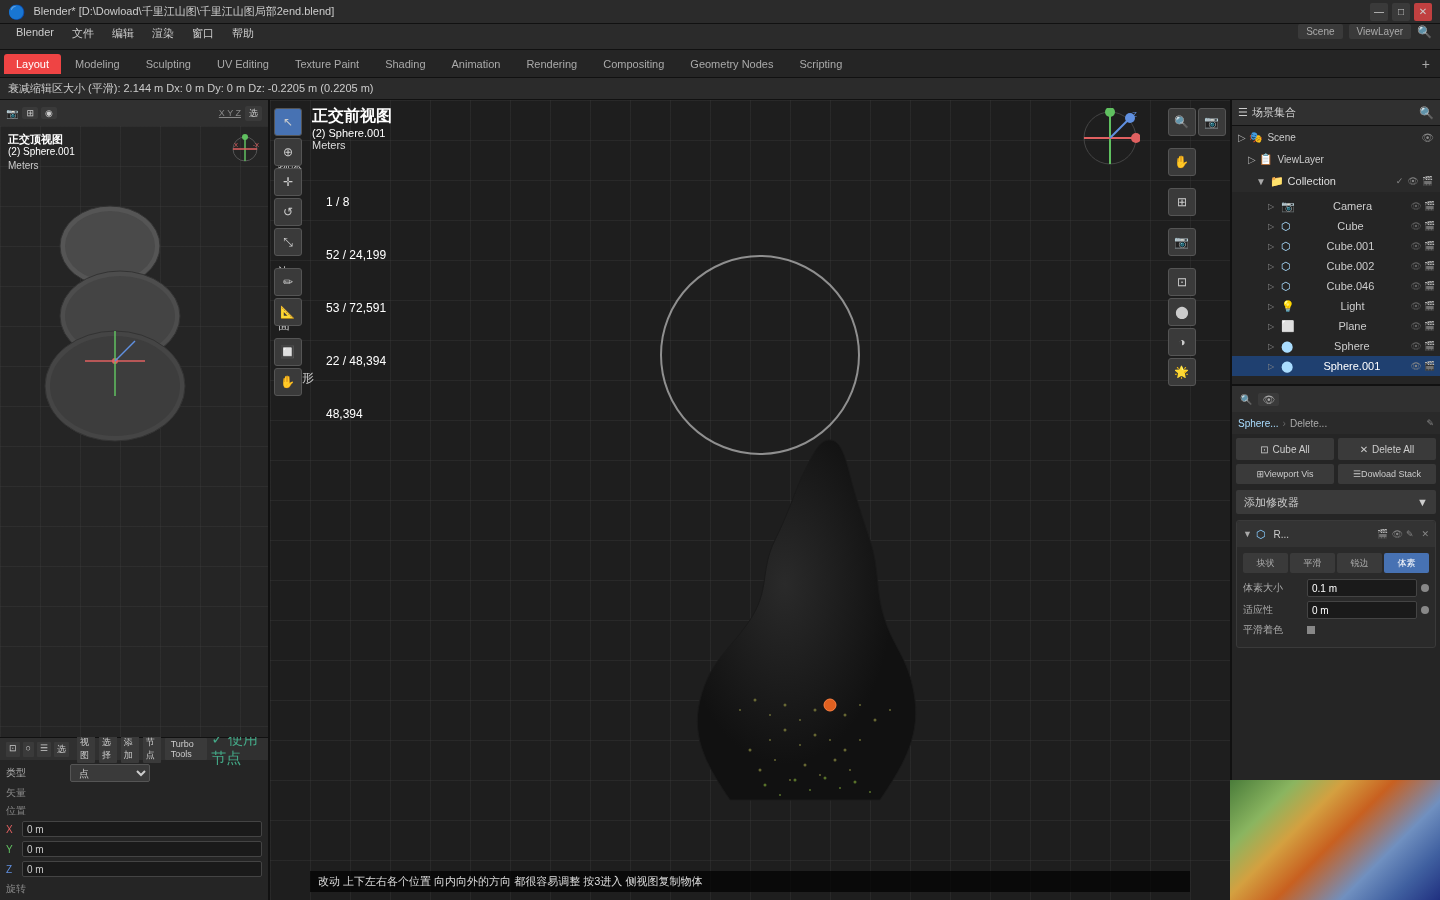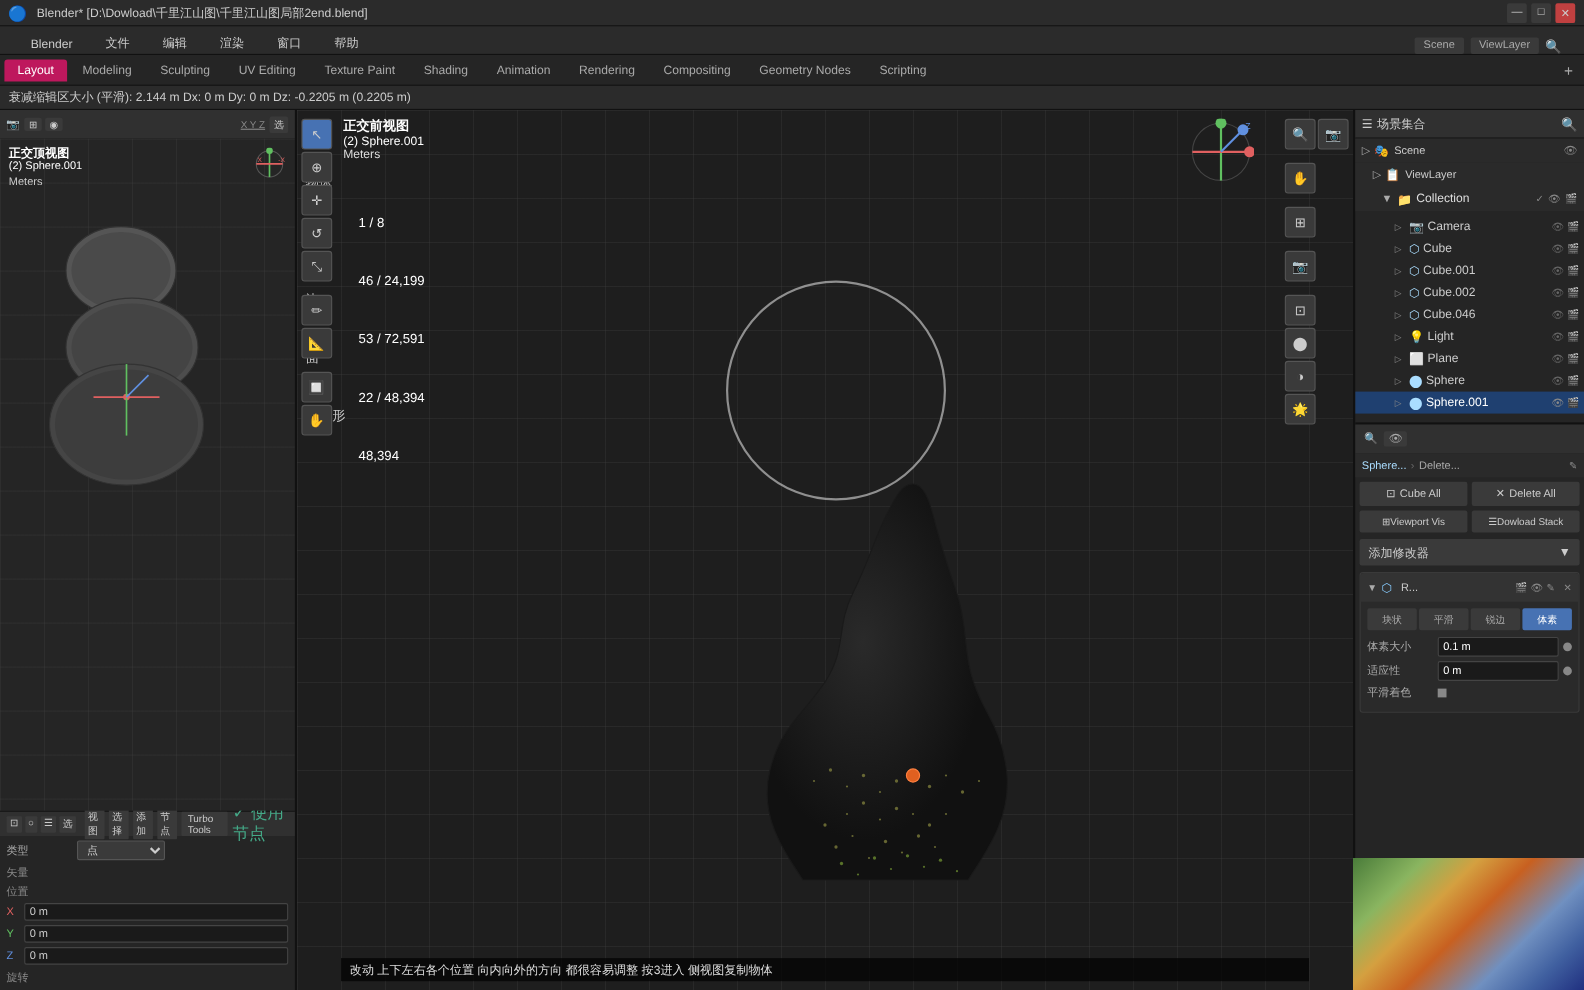--- a/index.html
+++ b/index.html
@@ -34,24 +34,24 @@
       display: flex; align-items: center; justify-content: center;
       font-size: 10px; color: #ccc; cursor: pointer;
       background: #3a3a3a; border: none; border-radius: 2px;
     }
 
     
     #menubar {
       height: 26px;
       background: #2b2b2b;
       display: flex;
-      align-items: flex-end;
-      padding: 0 20px;
+      align-items: flex-start;
+      padding: 0 8px;
       border-bottom: 1px solid #111;
-      gap: 14px;
+      gap: 2px;
     }
     .menu-item {
       padding: 2px 8px;
       font-size: 11px;
       color: #ccc;
       cursor: pointer;
       border-radius: 3px;
     }
 
     
@@ -64,21 +64,21 @@
       gap: 2px;
       border-bottom: 1px solid #111;
     }
     .ws-tab {
       padding: 4px 12px;
       font-size: 11px;
       color: #aaa;
       cursor: pointer;
       border-radius: 3px 3px 0 0;
     }
-    .ws-tab.active { background: #be185d; color: #fff; }
+    .ws-tab.active { background: #ef4444; color: #fff; }
 
     
     #main-layout {
       display: flex;
       height: calc(900px - 24px - 26px - 28px - 22px);
       width: 100%;
     }
 
     
     #left-panel {
@@ -220,21 +220,21 @@
       height: 20px;
       display: flex;
       align-items: center;
       padding: 0 4px;
       gap: 3px;
       cursor: pointer;
       font-size: 11px;
     }
     .tree-item.selected { background: #1f4070; }
     .tree-arrow { width: 10px; font-size: 8px; color: #888; }
-    .tree-label { flex: 1; overflow: hidden; text-overflow: ellipsis; white-space: nowrap; }
+    .tree-label { flex: 1; overflow: hidden; text-overflow: ellipsis; white-space: nowrap; text-align: center; }
 
     
     #modifier-section {
       padding: 4px;
     }
 
     .apply-delete-row {
       display: flex;
       gap: 4px;
       margin-bottom: 4px;
@@ -620,34 +620,34 @@
         <div style="display:flex;flex-direction:column;gap:2px;">
           <div class="tool-btn">⊡</div>
           <div class="tool-btn">⬤</div>
           <div class="tool-btn">◑</div>
           <div class="tool-btn">🌟</div>
         </div>
       </div>
 
       <div style="position:absolute;top:0;left:36px;right:80px;">
         <div style="padding:6px 0 0 6px;">
-          <div style="font-size:12px;color:#fff;font-weight:bold;">正交前视图</div>
+          <div style="font-size:16px;color:#fff;font-weight:bold;">正交前视图</div>
           <div style="font-size:11px;color:#fff;">(2) Sphere.001</div>
           <div style="font-size:11px;color:#ddd;">Meters</div>
         </div>
       </div>
 
       <div id="mesh-stats">
         <div class="stat-row">
           <span class="stat-label">物体</span>
           <span class="stat-value">1 / 8</span>
         </div>
         <div class="stat-row">
           <span class="stat-label">顶点</span>
-          <span class="stat-value">46 / 24,199</span>
+          <span class="stat-value">52 / 24,199</span>
         </div>
         <div class="stat-row">
           <span class="stat-label">边</span>
           <span class="stat-value">53 / 72,591</span>
         </div>
         <div class="stat-row">
           <span class="stat-label">面</span>
           <span class="stat-value">22 / 48,394</span>
         </div>
         <div class="stat-row">

